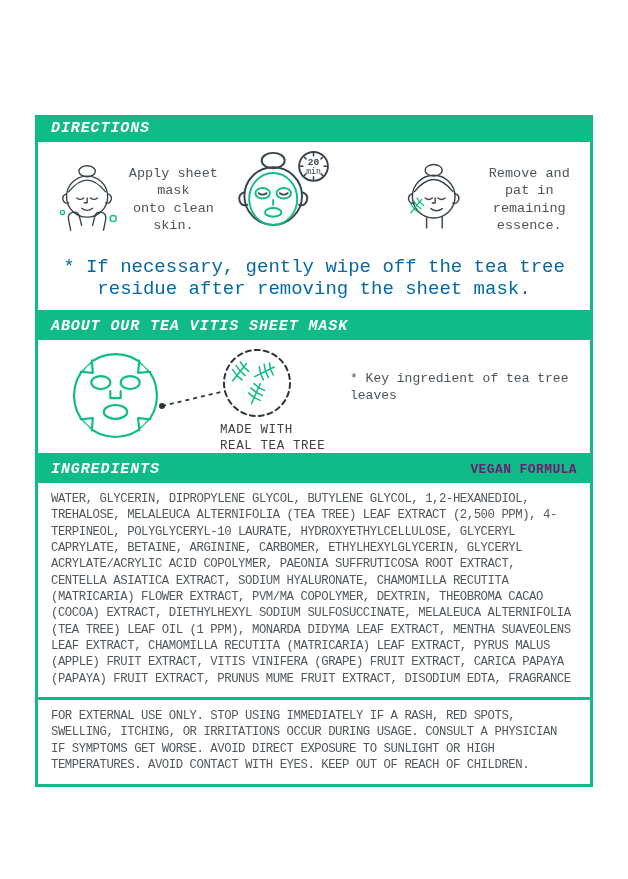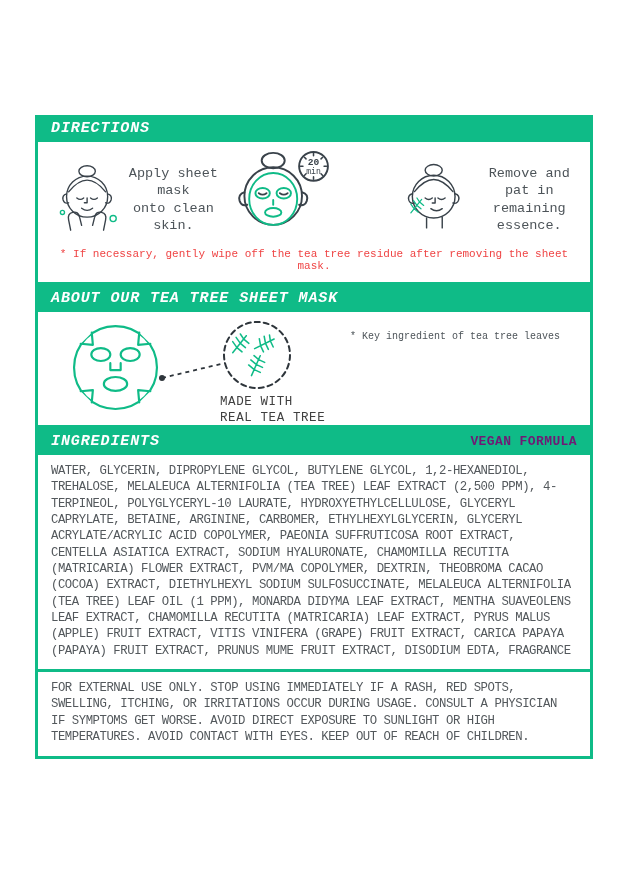--- a/index.html
+++ b/index.html
@@ -16,35 +16,35 @@
   .box{border:3px solid #0fbb87;border-top:none;background:#ffffff;
        box-sizing:border-box;}
 
   
   .dir-box{padding:8px 8px 8px;}
   .steps{display:flex;}
   .step{flex:1;display:flex;flex-direction:row;align-items:center;}
   .step svg{display:block;}
   .caption{font-size:13.5px;color:#4d5459;text-align:center;line-height:1.28;
            white-space:pre-line;margin-top:3px;}
-  .note{text-align:center;font-size:11px;color:#ef4444;margin-top:2px;
+  .note{text-align:center;font-size:19px;color:#0369a1;margin-top:10px;
         padding-bottom:2px;}
 
   
   .about-box{height:116px;padding:6px 12px;display:flex;overflow:hidden;}
   .about-illo{position:relative;width:300px;height:106px;flex:none;}
   .about-illo .mask-svg{position:absolute;left:18px;top:2px;}
   .about-illo .circle-svg{position:absolute;left:170px;top:0;}
   .about-illo .connector-svg{position:absolute;left:0;top:0;}
   .made-with{position:absolute;left:170px;top:76px;font-size:12.5px;
              color:#404040;letter-spacing:0.6px;line-height:1.3;
              white-space:pre-line;}
   .about-text{flex:1;font-size:13.5px;color:#4d5459;line-height:1.33;
               padding-top:4px;}
-  .about-foot{margin-top:8px;font-size:10px;}
+  .about-foot{margin-top:20px;font-size:13px;}
 
   
   .list-box{padding:8px 13px 10px;font-size:12.3px;letter-spacing:-0.45px;
             line-height:1.33;color:#53585c;}
   .ing-box{min-height:186px;}
   .caution-box{min-height:77px;}
 </style>
 </head>
 <body>
 
@@ -116,21 +116,21 @@
             </g>
           </svg>
           <div class="caption">Remove and pat in
 remaining essence.</div>
         </div>
       </div>
       <div class="note">* If necessary, gently wipe off the tea tree residue after removing the sheet mask.</div>
     </div>
 
     <div class="bar">
-      <span class="bar-title">ABOUT OUR TEA TREE SHEET MASK</span>
+      <span class="bar-title">ABOUT OUR TEA VITIS SHEET MASK</span>
     </div>
     <div class="box about-box">
       <div class="about-illo">
         <svg class="mask-svg" width="95" height="95" viewBox="0 0 110 110" fill="none" stroke="#0fbb87" stroke-width="2.5" stroke-linecap="round" stroke-linejoin="round">
           <circle cx="55" cy="55" r="48"></circle>
           <g fill="#ffffff" stroke="none">
             <polygon points="82.5,14.7 95.3,27.5 98.8,24.0 86.0,11.2"></polygon>
             <polygon points="27.5,14.7 14.7,27.5 11.2,24.0 24.0,11.2"></polygon>
             <polygon points="27.5,95.3 14.7,82.5 11.2,86.0 24.0,98.8"></polygon>
             <polygon points="82.5,95.3 95.3,82.5 98.8,86.0 86.0,98.8"></polygon>

